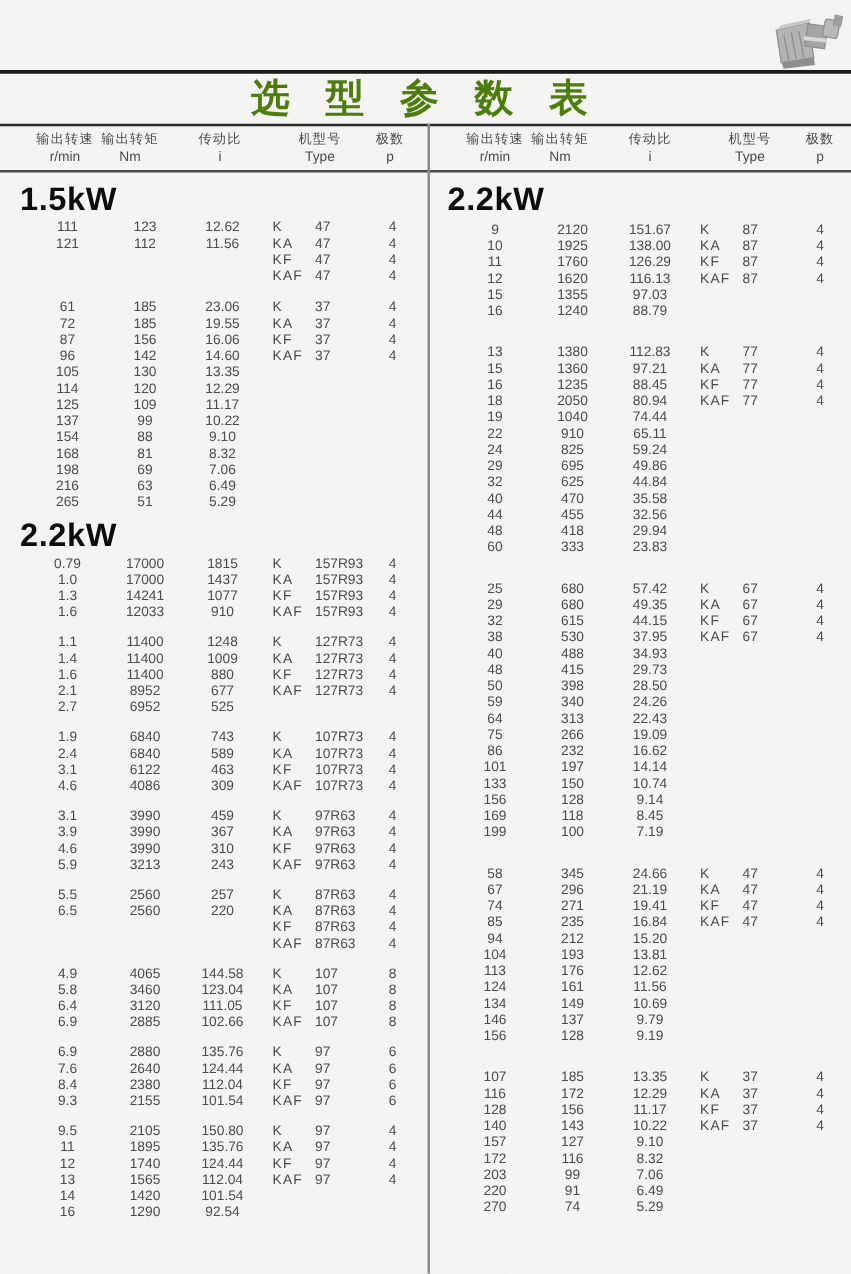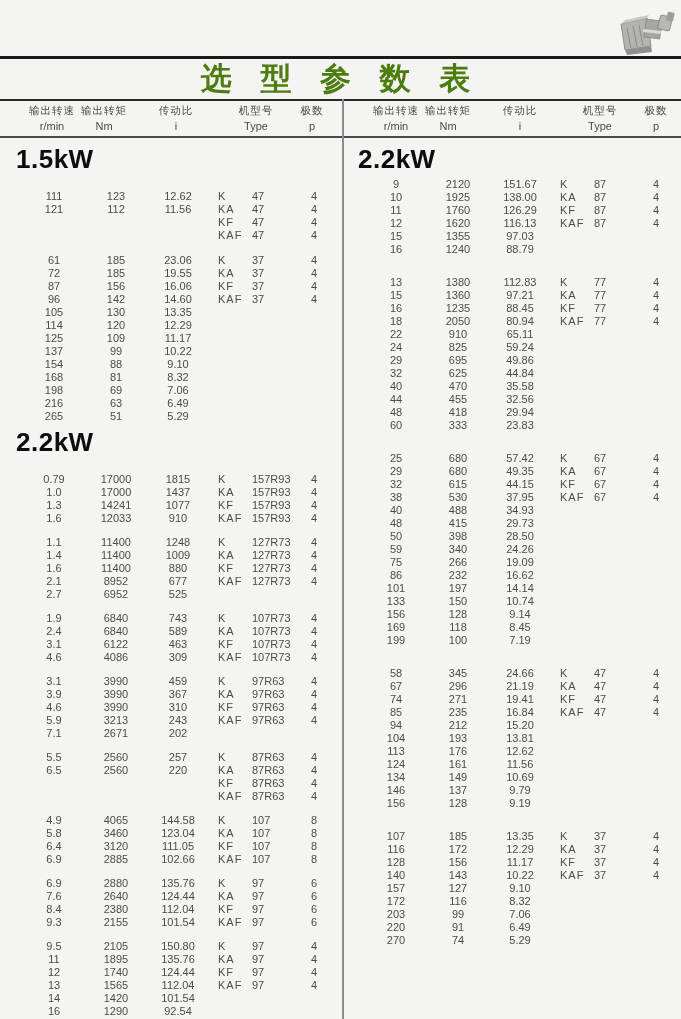--- a/index.html
+++ b/index.html
@@ -37,21 +37,21 @@
   
   .tcol{position:absolute;top:140px;width:330px;}
   #tcol-left{left:8px;}
   #tcol-right{left:350px;}
 
   .section-heading{
     font-size:26px;font-weight:bold;color:#0d0d0d;
     height:34px;line-height:34px;margin:2px 0 0 8px;letter-spacing:0.5px;
   }
   .block{margin-top:11px;}
-  .block.first{margin-top:14px;}
+  .block.first{margin-top:0;}
   #tcol-right .block{margin-top:20px;}
   #tcol-right .block.first{margin-top:2px;}
   .block.xgap{margin-top:12px;}
 
   .trow{position:relative;height:13px;font-size:11px;color:#4b4b4b;}
   .trow span{position:absolute;top:0;white-space:nowrap;line-height:13px;}
   .c-speed{left:0;width:92px;text-align:center;}
   .c-torque{left:76px;width:64px;text-align:center;}
   .c-ratio{left:140px;width:60px;text-align:center;}
   .c-tprefix{left:210px;width:34px;text-align:left;letter-spacing:1px;}
@@ -408,28 +408,20 @@
           <span class="c-poles">4</span>
         </div>
         <div class="trow">
           <span class="c-speed">5.9</span>
           <span class="c-torque">3213</span>
           <span class="c-ratio">243</span>
           <span class="c-tprefix">KAF</span>
           <span class="c-tmodel">97R63</span>
           <span class="c-poles">4</span>
         </div>
-        <div class="trow">
-          <span class="c-speed">7.1</span>
-          <span class="c-torque">2671</span>
-          <span class="c-ratio">202</span>
-          <span class="c-tprefix"></span>
-          <span class="c-tmodel"></span>
-          <span class="c-poles"></span>
-        </div>
       </div>
       <div class="block">
         <div class="trow">
           <span class="c-speed">5.5</span>
           <span class="c-torque">2560</span>
           <span class="c-ratio">257</span>
           <span class="c-tprefix">K</span>
           <span class="c-tmodel">87R63</span>
           <span class="c-poles">4</span>
         </div>
@@ -656,20 +648,28 @@
         </div>
         <div class="trow">
           <span class="c-speed">18</span>
           <span class="c-torque">2050</span>
           <span class="c-ratio">80.94</span>
           <span class="c-tprefix">KAF</span>
           <span class="c-tmodel">77</span>
           <span class="c-poles">4</span>
         </div>
         <div class="trow">
+          <span class="c-speed">19</span>
+          <span class="c-torque">1040</span>
+          <span class="c-ratio">74.44</span>
+          <span class="c-tprefix"></span>
+          <span class="c-tmodel"></span>
+          <span class="c-poles"></span>
+        </div>
+        <div class="trow">
           <span class="c-speed">22</span>
           <span class="c-torque">910</span>
           <span class="c-ratio">65.11</span>
           <span class="c-tprefix"></span>
           <span class="c-tmodel"></span>
           <span class="c-poles"></span>
         </div>
         <div class="trow">
           <span class="c-speed">24</span>
           <span class="c-torque">825</span>
@@ -786,20 +786,28 @@
         </div>
         <div class="trow">
           <span class="c-speed">59</span>
           <span class="c-torque">340</span>
           <span class="c-ratio">24.26</span>
           <span class="c-tprefix"></span>
           <span class="c-tmodel"></span>
           <span class="c-poles"></span>
         </div>
         <div class="trow">
+          <span class="c-speed">64</span>
+          <span class="c-torque">313</span>
+          <span class="c-ratio">22.43</span>
+          <span class="c-tprefix"></span>
+          <span class="c-tmodel"></span>
+          <span class="c-poles"></span>
+        </div>
+        <div class="trow">
           <span class="c-speed">75</span>
           <span class="c-torque">266</span>
           <span class="c-ratio">19.09</span>
           <span class="c-tprefix"></span>
           <span class="c-tmodel"></span>
           <span class="c-poles"></span>
         </div>
         <div class="trow">
           <span class="c-speed">86</span>
           <span class="c-torque">232</span>

